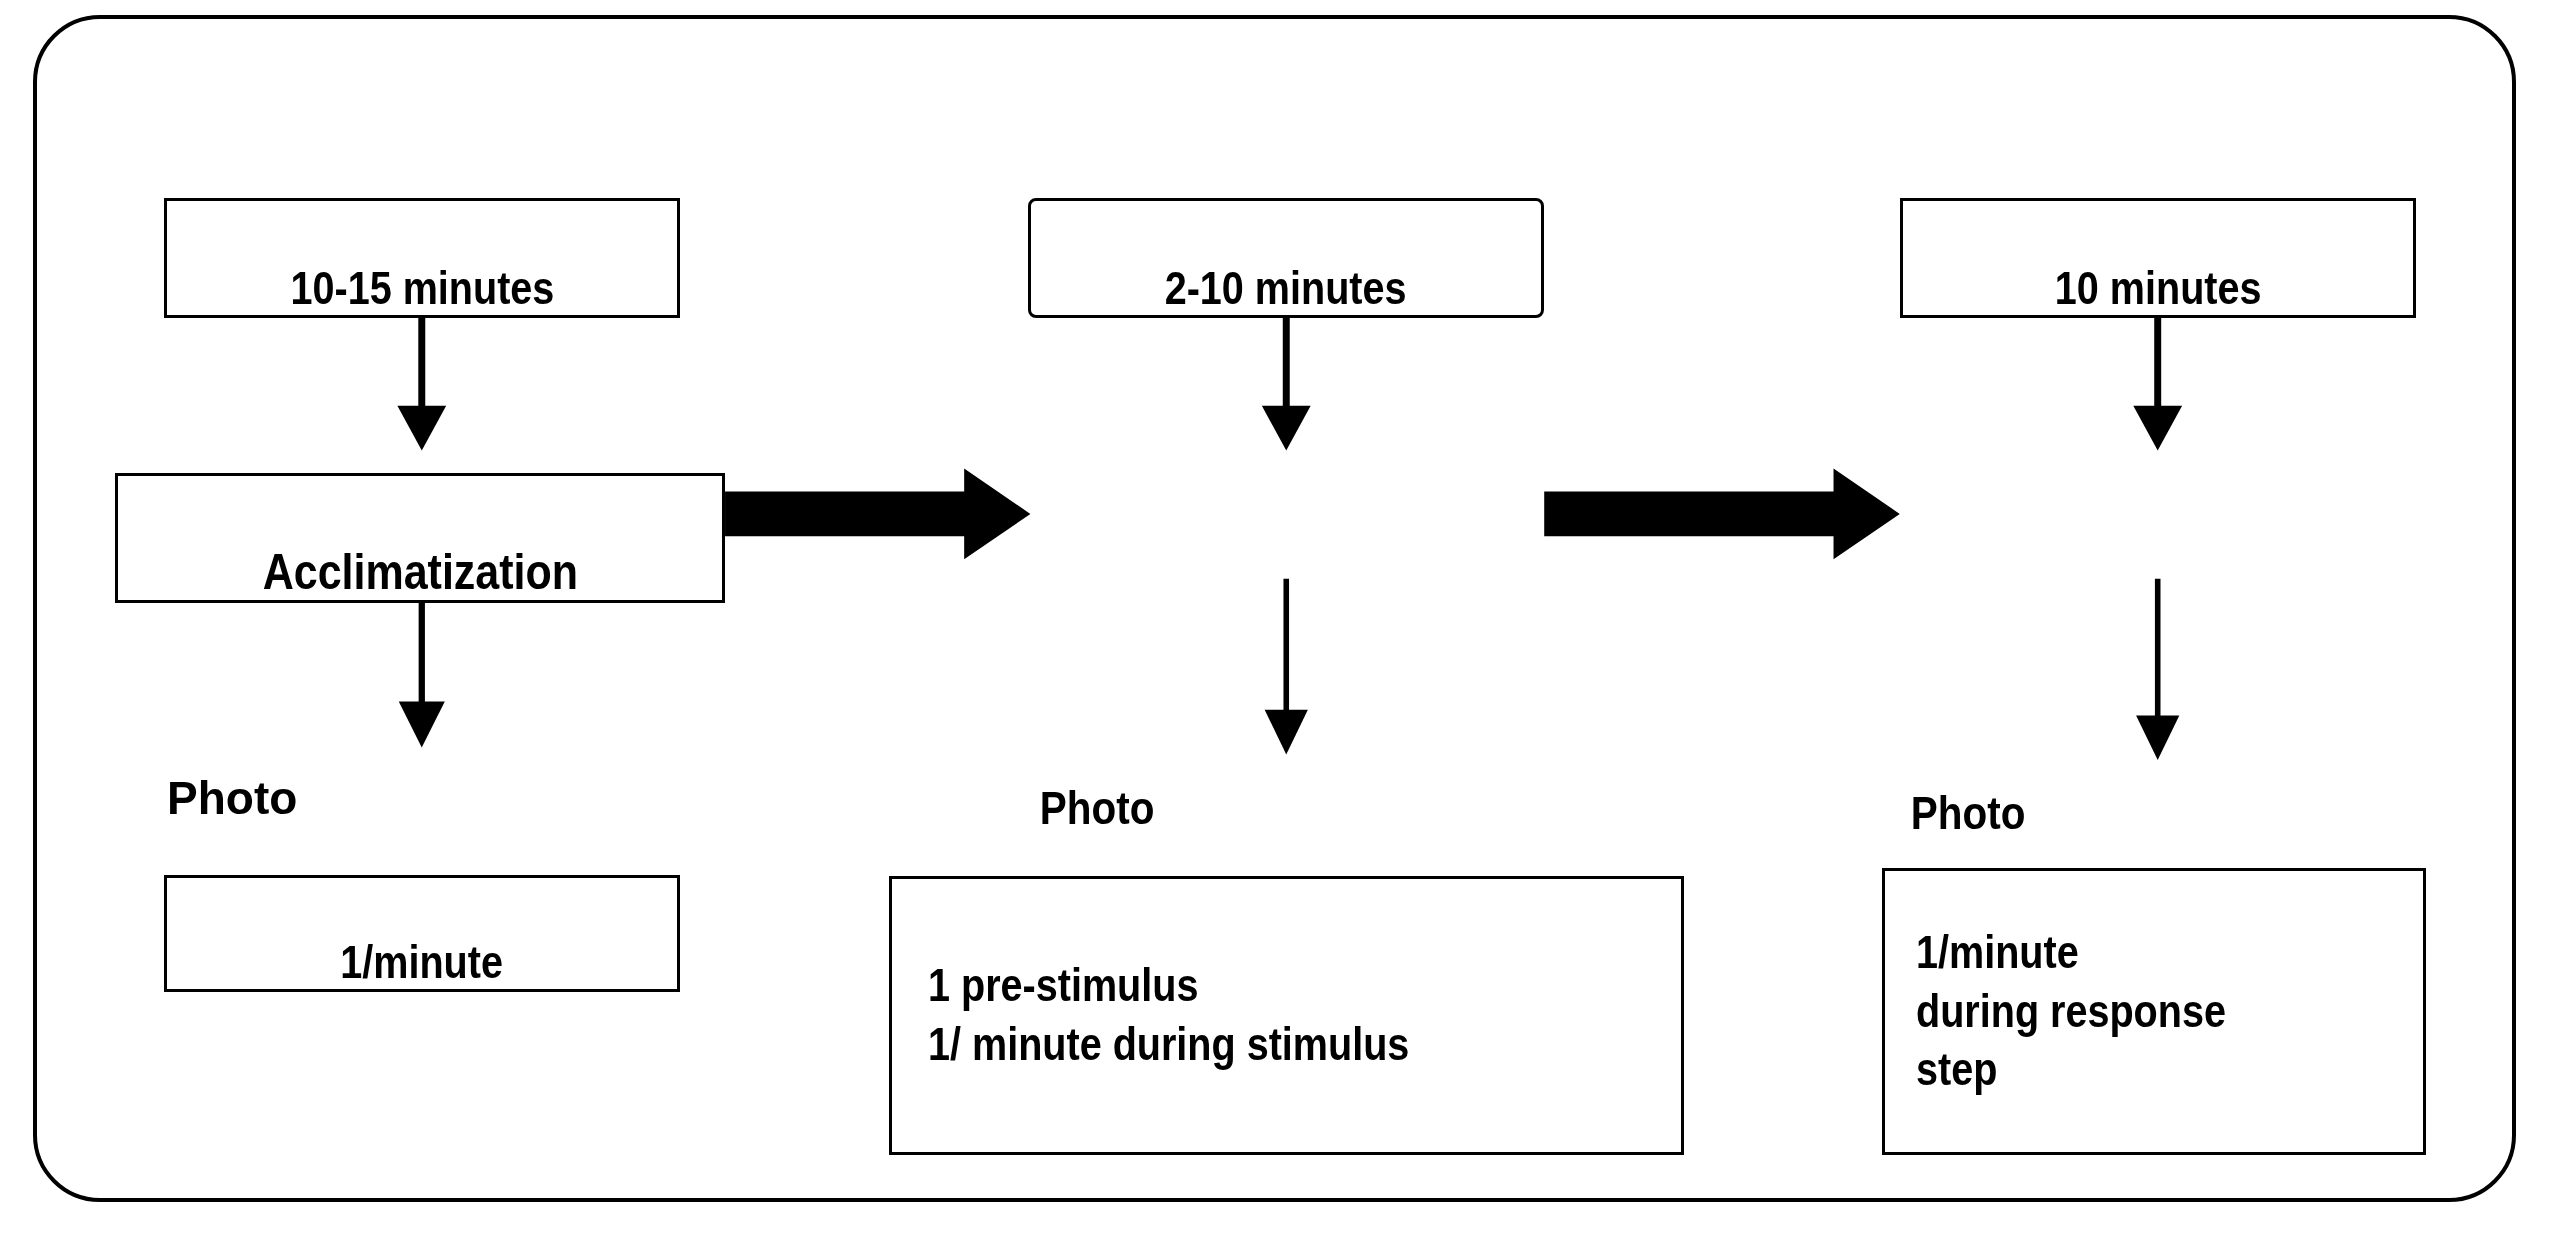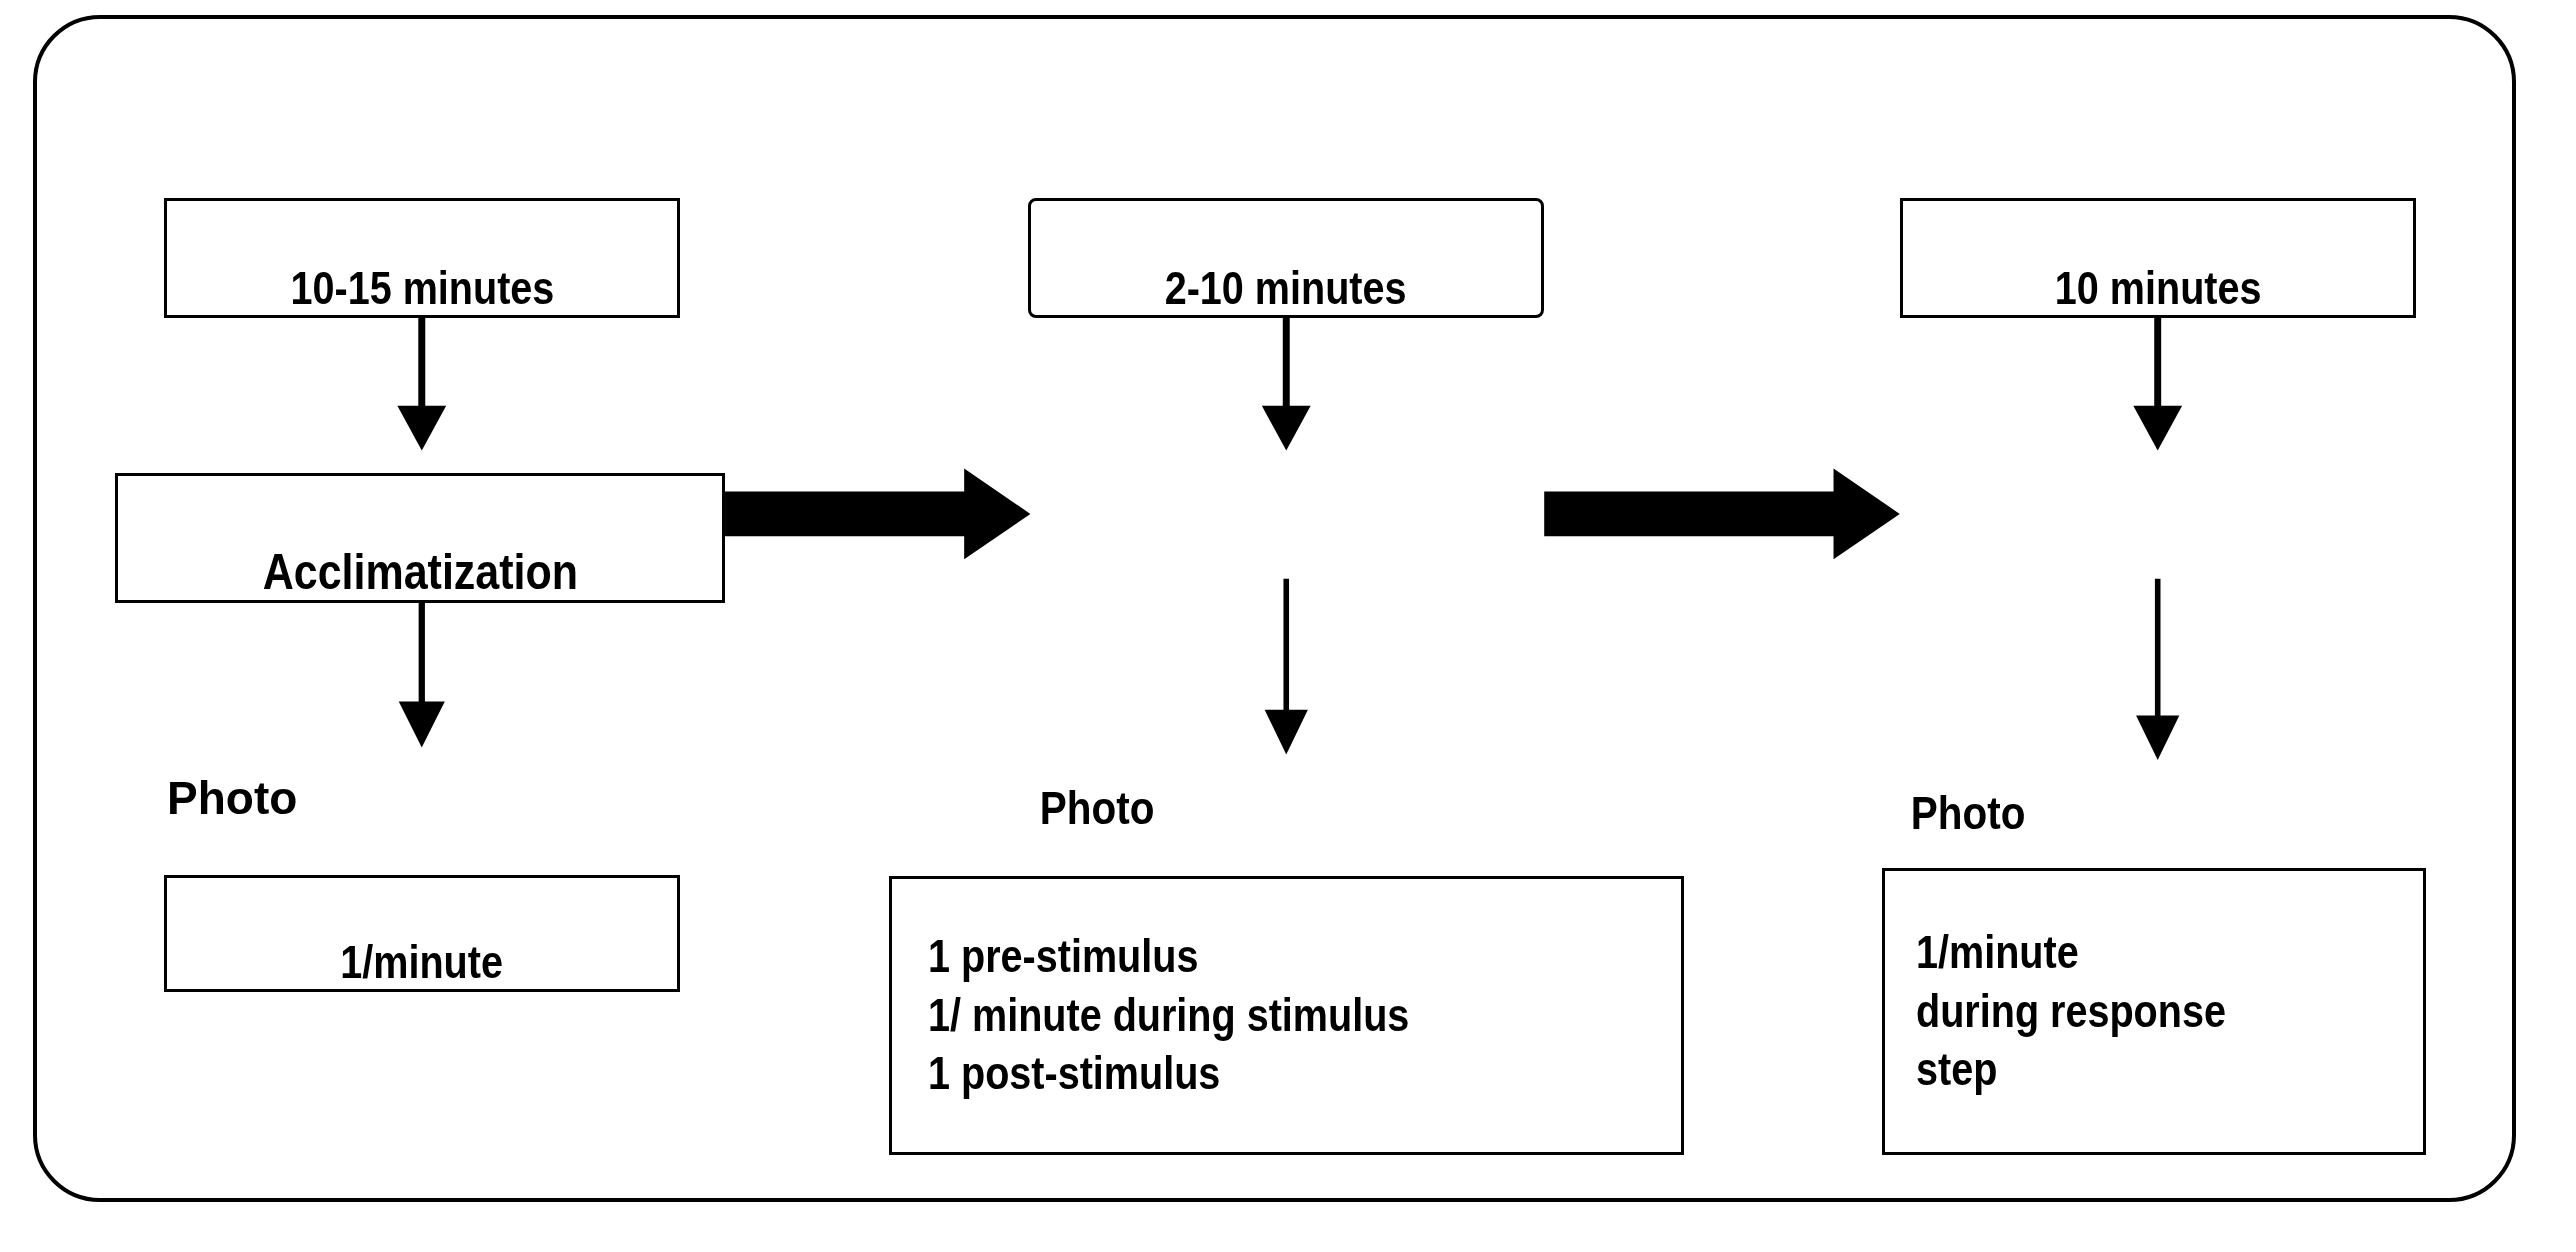--- a/index.html
+++ b/index.html
@@ -191,21 +191,20 @@
 
 
   <div class="photo-label photo-2">
     <span class="lbl">Photo</span>
   </div>
 
   <div class="node detail-box detail-2">
     <span class="txt">
       <span class="line"><span class="cond cond-left">1 pre-stimulus</span></span>
       <span class="line"><span class="cond cond-left">1/ minute during stimulus</span></span>
-      <span class="line"><span class="cond cond-left">1 post-stimulus</span></span>
     </span>
   </div>
 
   <div class="node time-box time-3">
     <span class="txt"><span class="cond">10 minutes</span></span>
   </div>
 
 
   <div class="photo-label photo-3">
     <span class="lbl">Photo</span>

